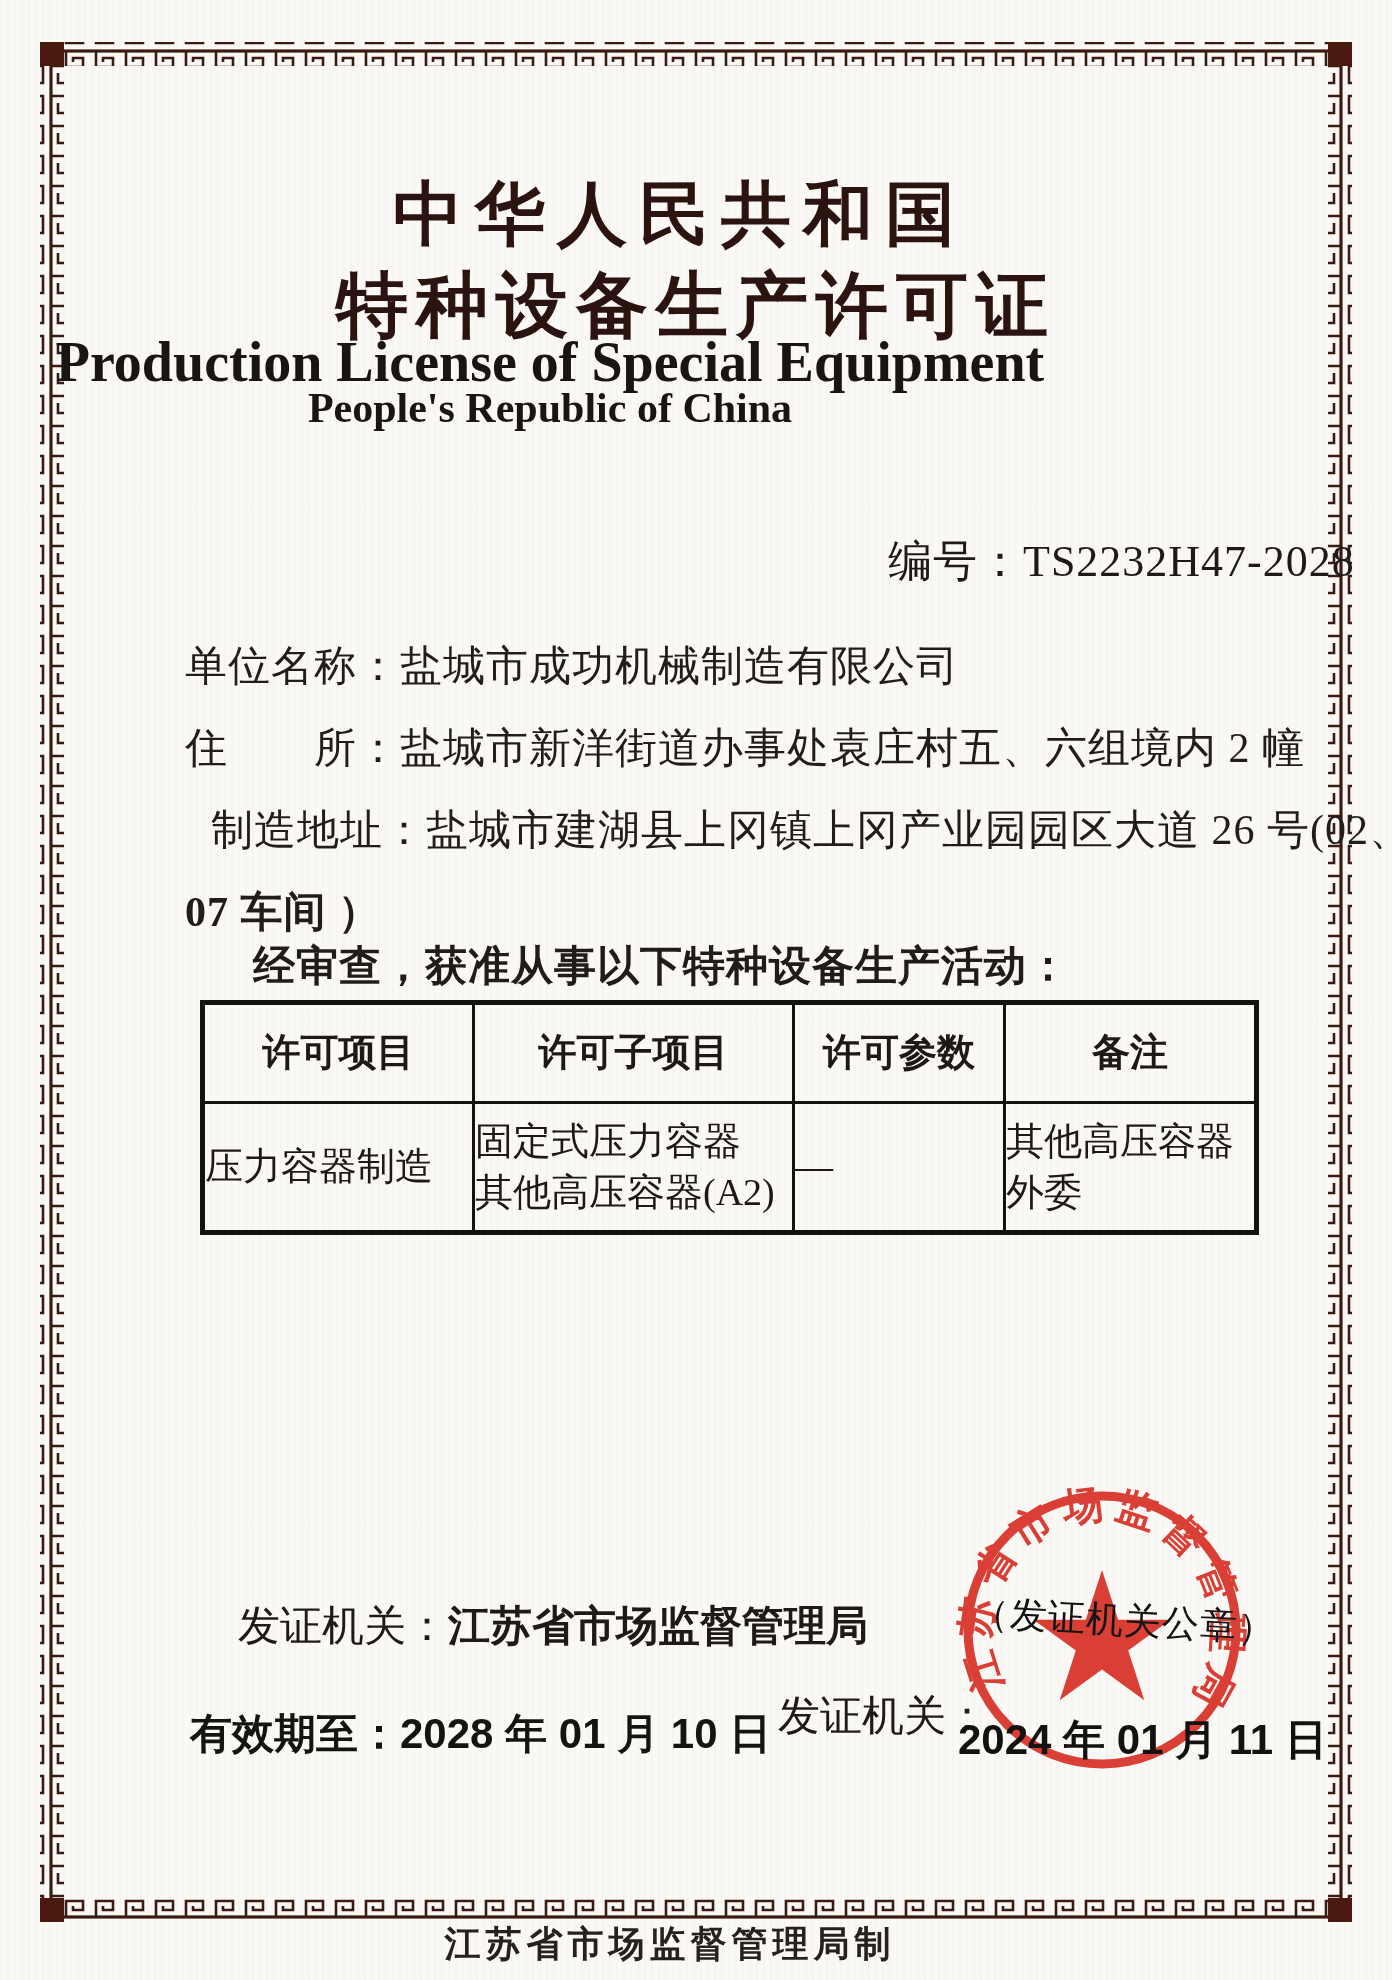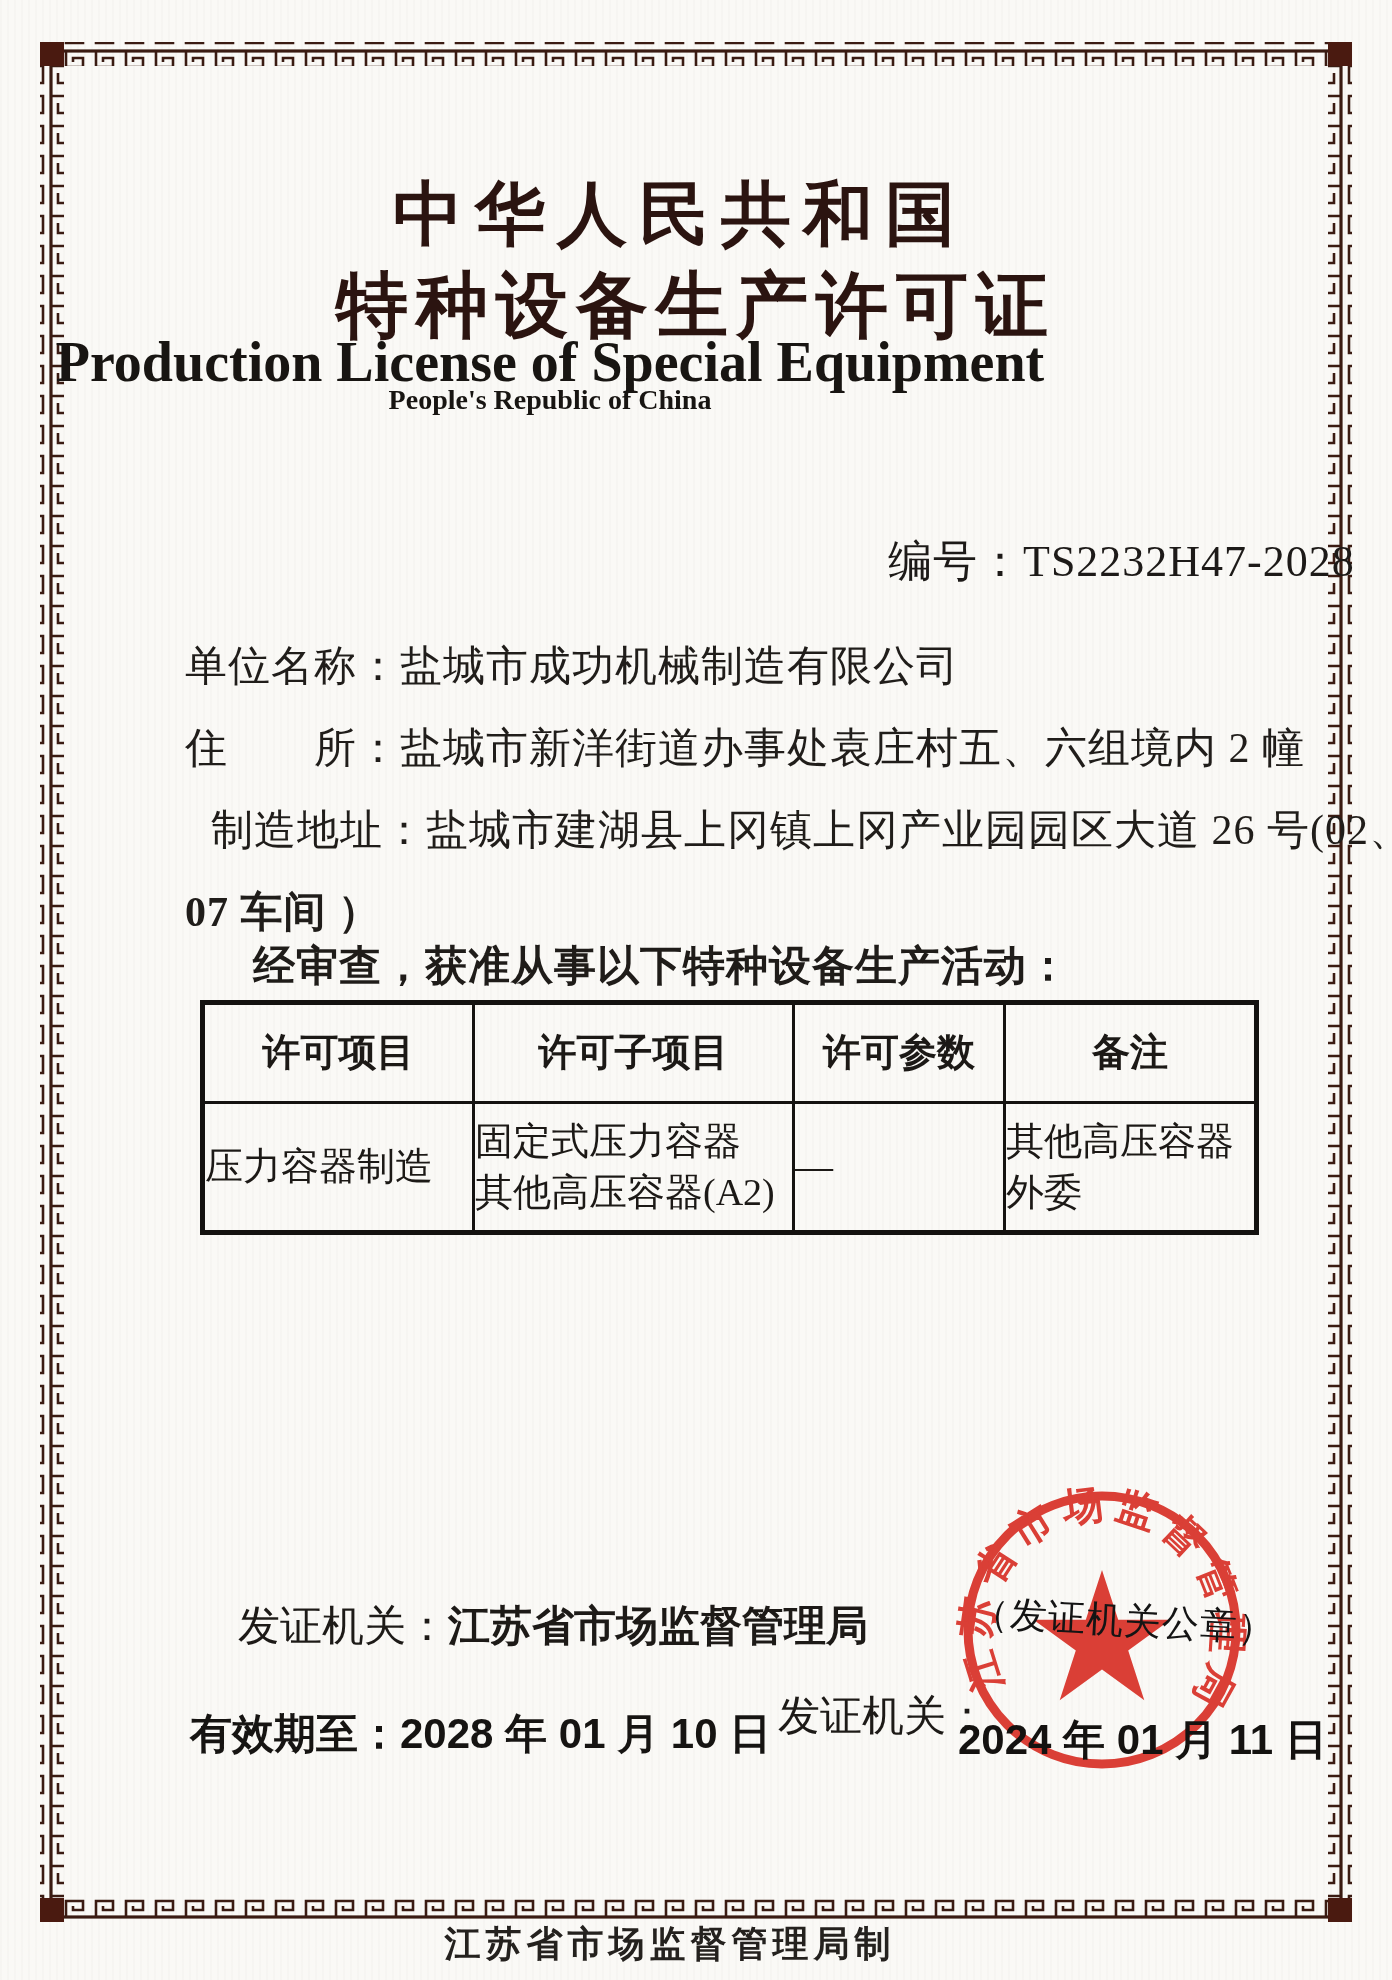--- a/index.html
+++ b/index.html
@@ -25,21 +25,21 @@
     left:0;top:258px;width:1392px;text-align:center;
     font-size:72px;font-weight:700;letter-spacing:8px;
     color:#2b1410;
   }
   .title-en{
     left:0;width:1100px;text-align:center;
     font-weight:700;color:#181512;
     font-family:"Liberation Serif","DejaVu Serif",serif;
   }
   .title-en-1{top:330px;font-size:56px;}
-  .title-en-2{top:384px;font-size:28px;}
+  .title-en-2{top:384px;font-size:42px;}
   
   .license-no{
     left:888px;top:532px;font-size:44px;letter-spacing:1px;color:#1d1a18;
     font-weight:500;
   }
   
   .info-line{left:185px;font-size:42px;letter-spacing:1px;color:#201d1a;font-weight:500;white-space:nowrap;}
   .info-unit{top:638px;}
   .info-addr{top:720px;}
   .info-mfg1{top:802px;margin-left:26px;}

